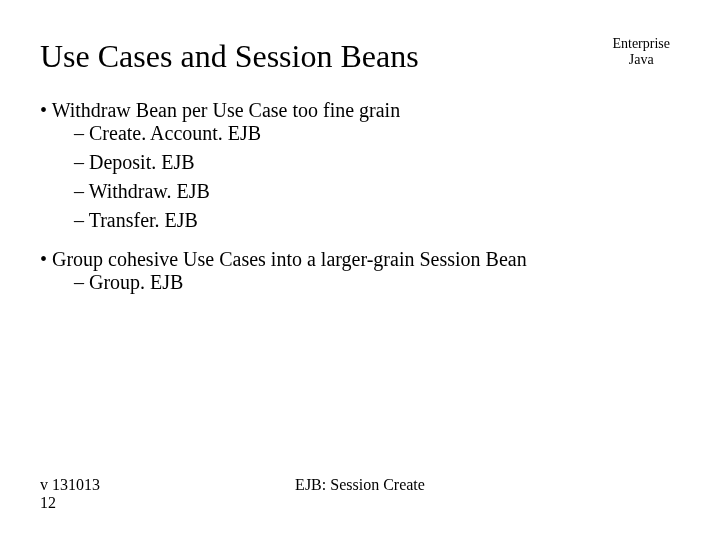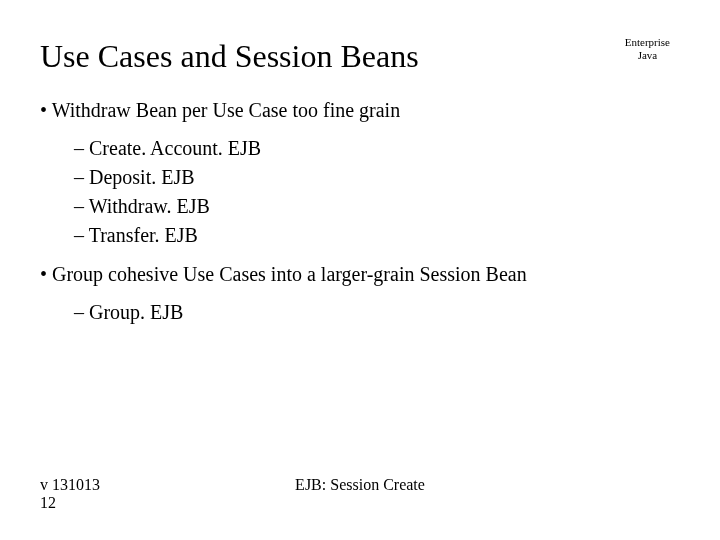--- a/index.html
+++ b/index.html
@@ -22,21 +22,21 @@
     }
     .title {
       font-size: 32px;
       font-weight: normal;
       text-align: center;
     }
     .corner-label {
       position: absolute;
       right: 10px;
       top: -2px;
-      font-size: 11px;
+      font-size: 14px;
       text-align: center;
       line-height: 1.15;
       white-space: pre;
     }
     .content {
       font-size: 20px;
     }
     ul.level1 {
       list-style: none;
       margin-left: 0;
@@ -46,21 +46,21 @@
     }
     ul.level1 > li > .bullet-row::before {
       content: "• ";
     }
     .bullet-row {
       display: block;
       padding-left: 0;
     }
     ul.level2 {
       list-style: none;
-      margin-top: 15px;
+      margin-top: 0;
       margin-left: 34px;
     }
     ul.level2 > li {
       margin-bottom: 6px;
     }
     ul.level2 > li > .dash-row::before {
       content: "– ";
     }
     ul.level3 {
       list-style: none;

